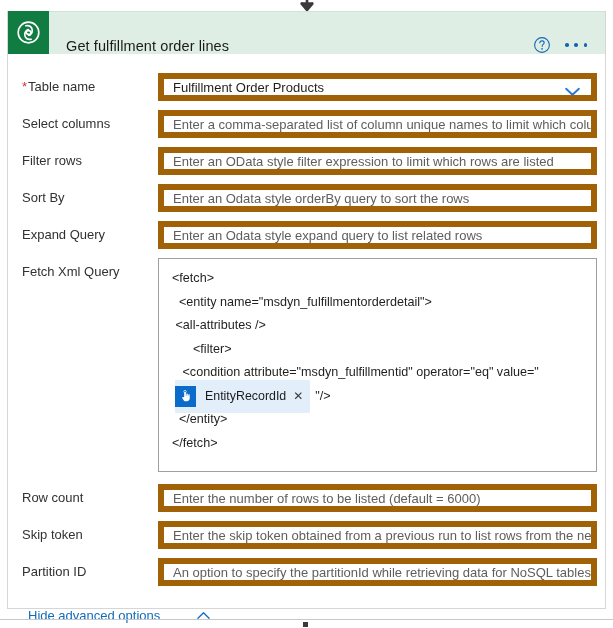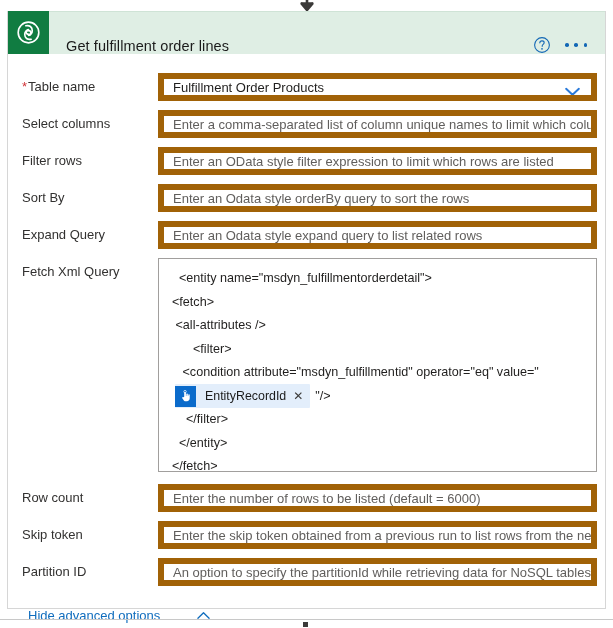--- a/index.html
+++ b/index.html
@@ -178,21 +178,21 @@
   }
   .xml-line.tokenline {
     display: flex;
     align-items: center;
     height: 23.5px;
   }
   .token-chip {
     display: inline-flex;
     align-items: center;
     background: #e3eefb;
-    height: 24px;
+    height: 33px;
     border-radius: 1px;
     margin-left: 10px;
     cursor: pointer;
   }
   .token-icon {
     width: 21px; height: 21px;
     background: #0b6bcb;
     display: flex; align-items: center; justify-content: center;
     flex: 0 0 21px;
   }
@@ -328,41 +328,40 @@
       <div class="field-row" style="margin-top:9px;">
         <div class="field-label">Expand Query</div>
         <div class="input-box">
           <span class="ph">Enter an Odata style expand query to list related rows</span>
         </div>
       </div>
 
       <div class="xml-row" style="margin-top:9px;">
         <div class="field-label">Fetch Xml Query</div>
         <div class="xml-box">
+          <div class="xml-line">  &lt;fetch&gt;</div>
           <div class="xml-line">    &lt;entity name="msdyn_fulfillmentorderdetail"&gt;</div>
-          <div class="xml-line">  &lt;fetch&gt;</div>
           <div class="xml-line">   &lt;all-attributes /&gt;</div>
           <div class="xml-line">        &lt;filter&gt;</div>
           <div class="xml-line">     &lt;condition attribute="msdyn_fulfillmentid" operator="eq" value="</div>
 
           <div class="xml-line tokenline">
             <span class="token-chip">
               <span class="token-icon">
                 <svg width="13" height="13" viewBox="0 0 16 16">
                   <path d="M6.4 8.2V3.5a1.05 1.05 0 0 1 2.1 0v4.0h0.5V5.4a0.95 0.95 0 0 1 1.9 0v2.1h0.5V6.1a0.9 0.9 0 0 1 1.8 0v4.2c0 2.1 -1.4 3.6 -3.5 3.6h-1.3c-1.5 0 -2.3 -0.7 -3.0 -1.9L4.0 10.1a0.95 0.95 0 0 1 1.5 -1.15z" fill="#ffffff"></path>
                   <circle cx="7.45" cy="2.0" r="1.5" fill="none" stroke="#ffffff" stroke-width="0.9"></circle>
                 </svg>
               </span>
               <span class="token-label">EntityRecordId</span>
               <span class="token-close">✕</span>
             </span>
             <span class="token-tail">"/&gt;</span>
           </div>
 
-          <div class="xml-line">      &lt;/filter&gt;</div>
           <div class="xml-line">    &lt;/entity&gt;</div>
           <div class="xml-line">  &lt;/fetch&gt;</div>
         </div>
       </div>
 
       <div class="field-row" style="margin-top:12px;">
         <div class="field-label">Row count</div>
         <div class="input-box">
           <span class="ph">Enter the number of rows to be listed (default = 6000)</span>
         </div>

